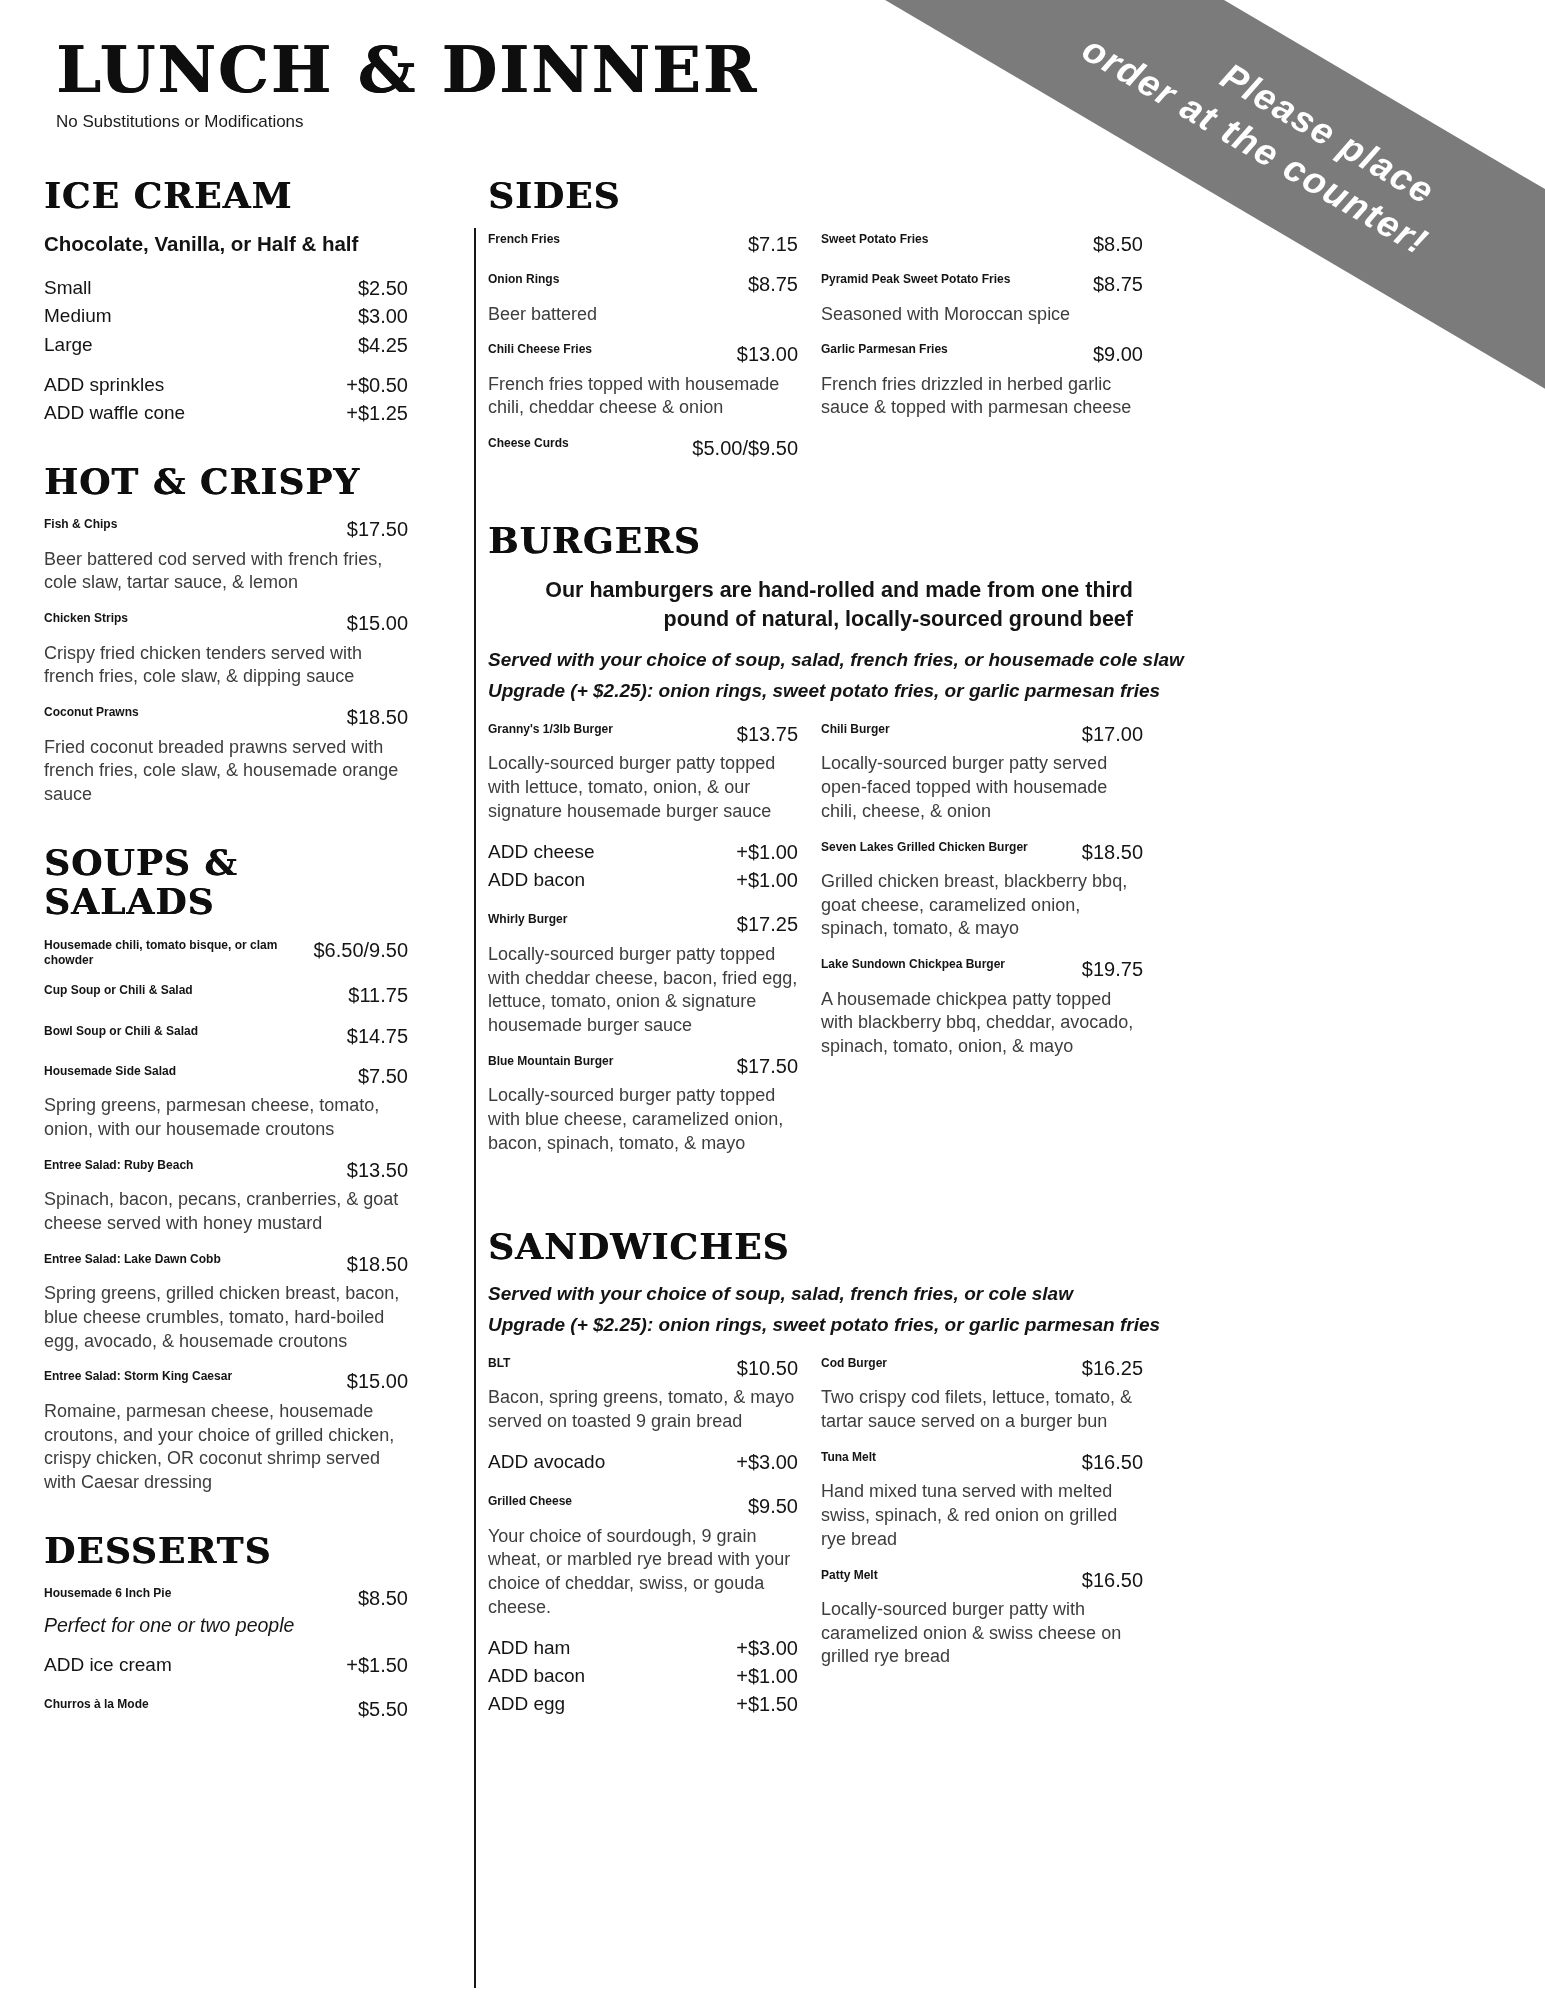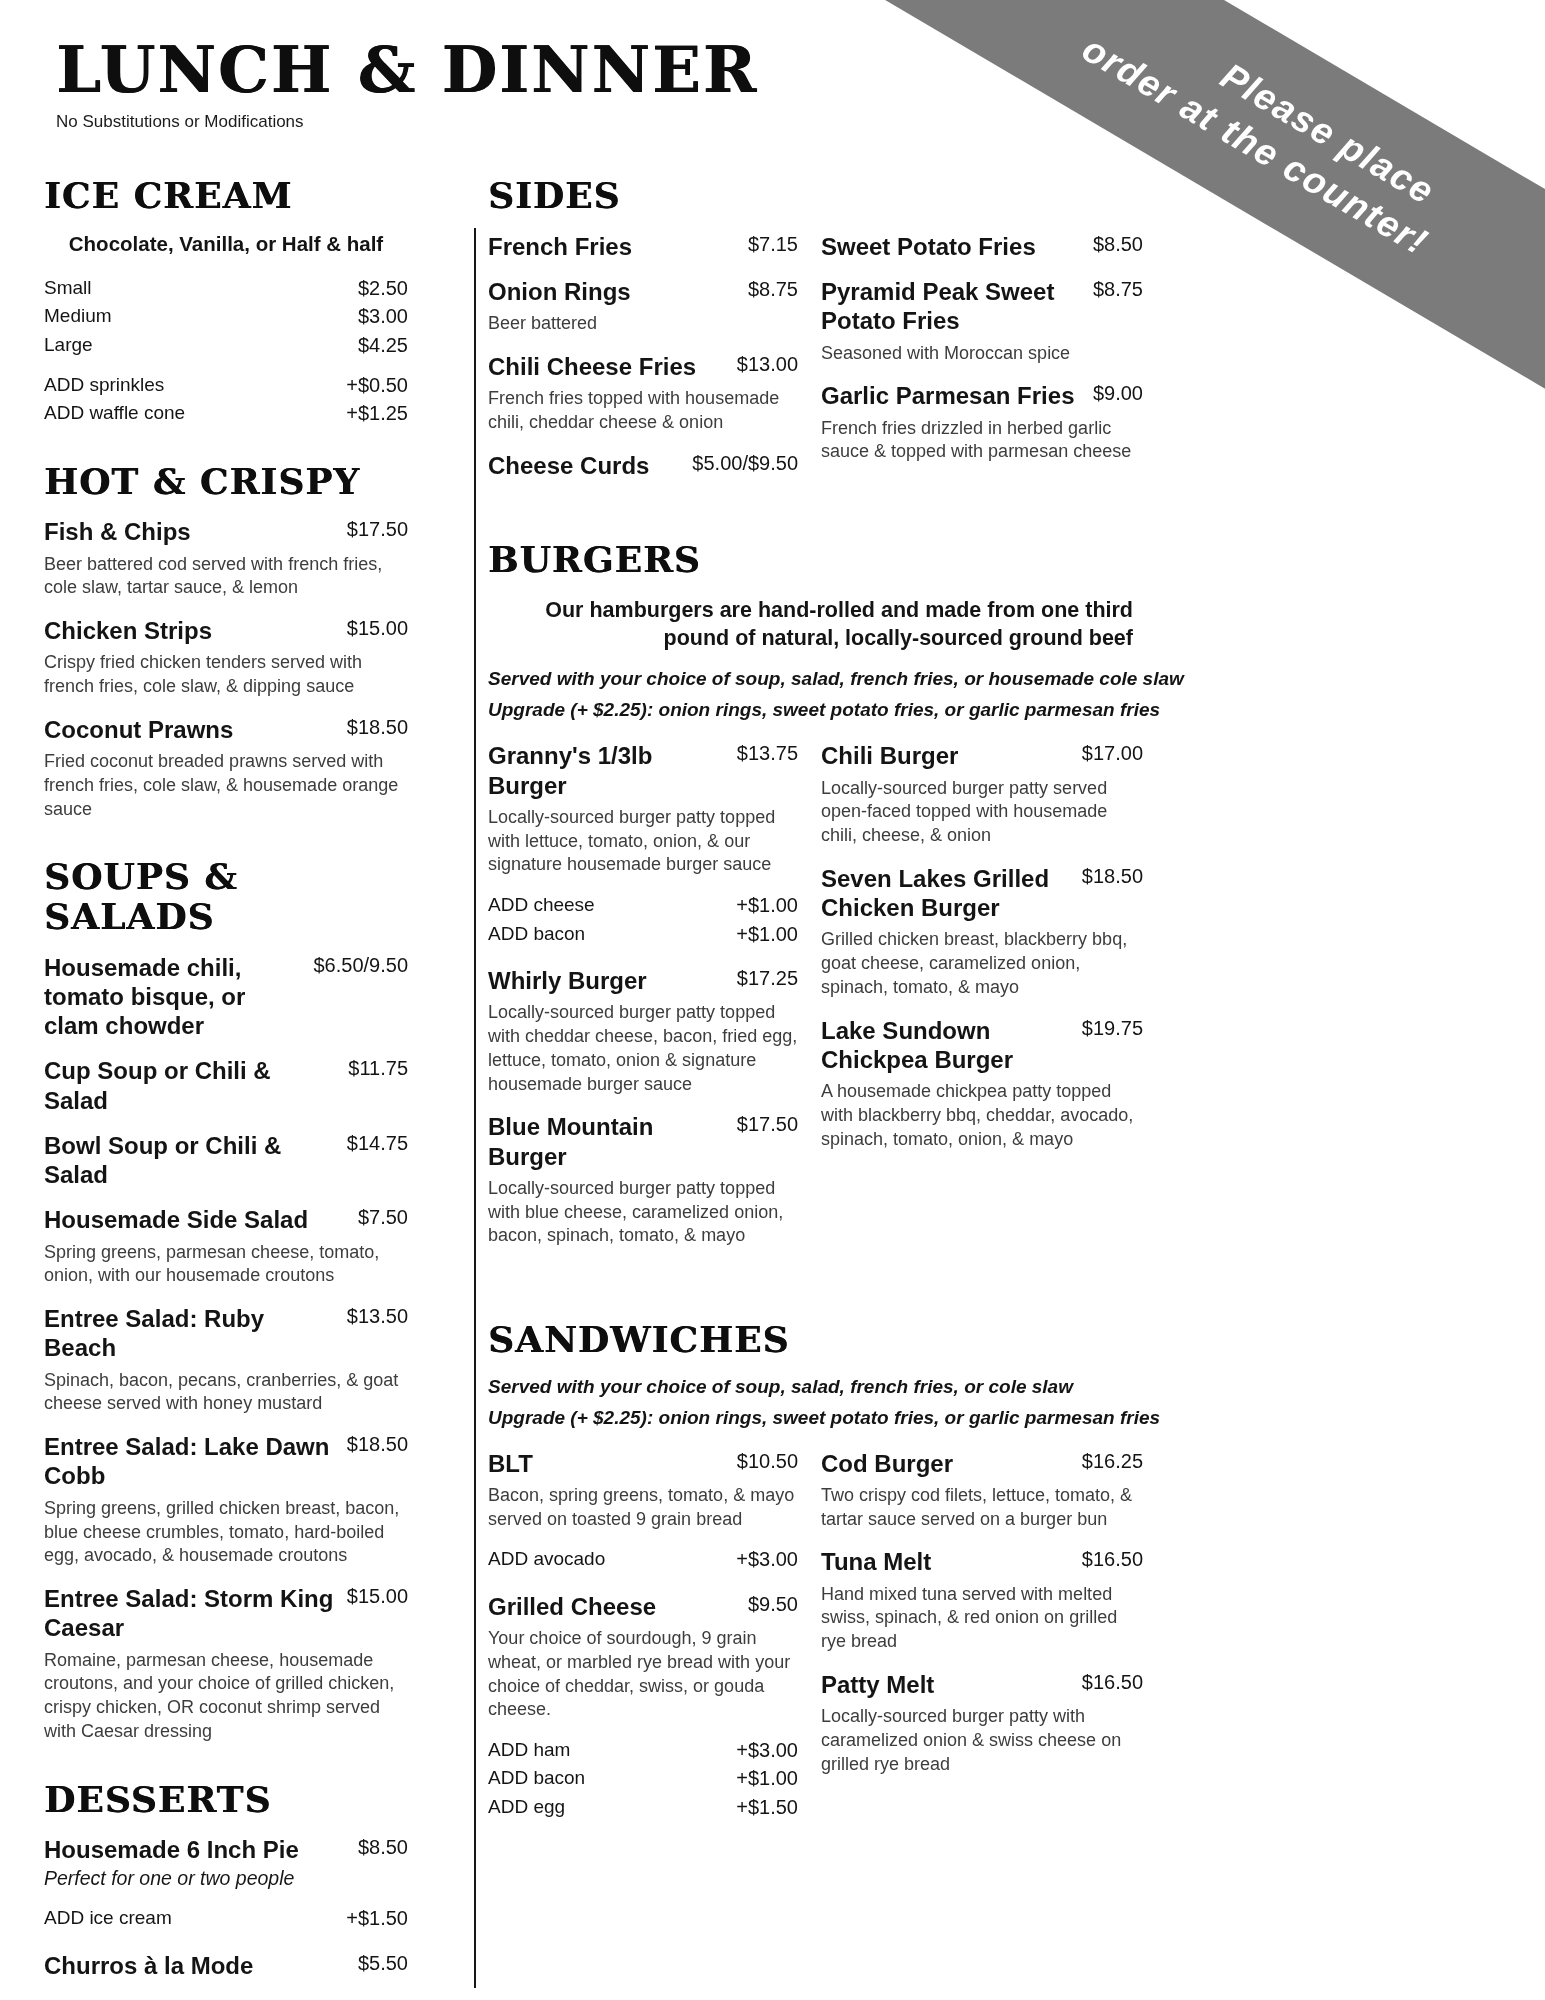--- a/index.html
+++ b/index.html
@@ -67,38 +67,38 @@
     font-weight: 700;
     font-size: 36px;
     letter-spacing: 1px;
     line-height: 1.1;
     color: #0e0e0e;
     text-shadow: 0.5px 0 #0e0e0e;
   }
   .menu-section { margin-top: 36px; }
   .menu-section.first { margin-top: 0; }
 
-  .subhead { font-weight: 700; font-size: 20.5px; margin: 0 0 20px 0; text-align: center; }
+  .subhead { font-weight: 700; font-size: 20.5px; margin: 0 0 20px 0; }
 
   .intro {
     font-weight: 700; font-size: 21.5px; line-height: 1.32;
     margin: 2px 0 16px 0; max-width: 645px; text-align: right;
   }
   .svc-note {
     font-style: italic; font-weight: 700; font-size: 19px;
     margin: 0 0 9px 0; white-space: nowrap;
   }
   .two-col { display: flex; margin-top: 20px; }
   .colA { width: 310px; flex: none; }
   .colB { width: 322px; flex: none; margin-left: 23px; }
 
   
   .entry { margin: 0 0 16px 0; }
   .erow { display: flex; align-items: flex-start; }
-  .nm { font-weight: 700; font-size: 24px; line-height: 1.22; padding-right: 8px; }
+  .nm { font-weight: 700; font-size: 12px; line-height: 1.22; padding-right: 8px; }
   .pr { margin-left: auto; font-weight: 400; font-size: 20px; line-height: 1.22; white-space: nowrap; }
   .desc { margin-top: 6px; font-size: 18px; line-height: 1.32; color: #3d3d3d; }
   .inote { margin-top: 3px; font-style: italic; font-size: 19.5px; color: #161616; }
 
   .entry[data-type~="size"], .entry[data-type~="addon"] { margin-bottom: 4px; }
   .entry[data-type~="size"] .nm, .entry[data-type~="addon"] .nm {
     font-weight: 400; font-size: 19px;
   }
   .entry[data-type~="gap"] { margin-top: 16px; }
   .entry[data-type~="addon"] + .entry:not([data-type~="addon"]) { margin-top: 20px; }

